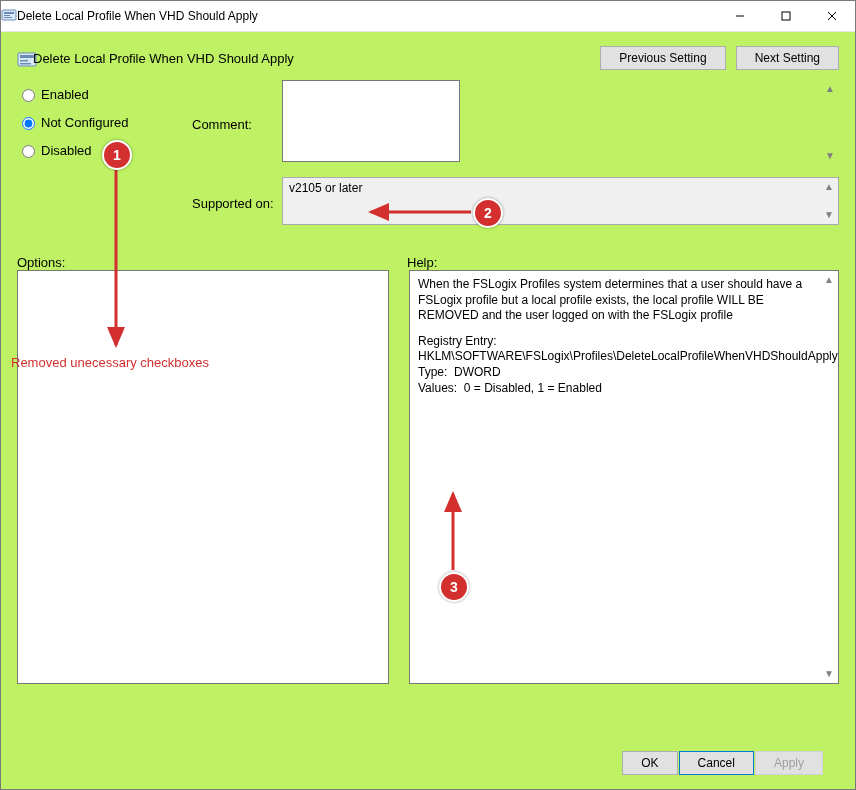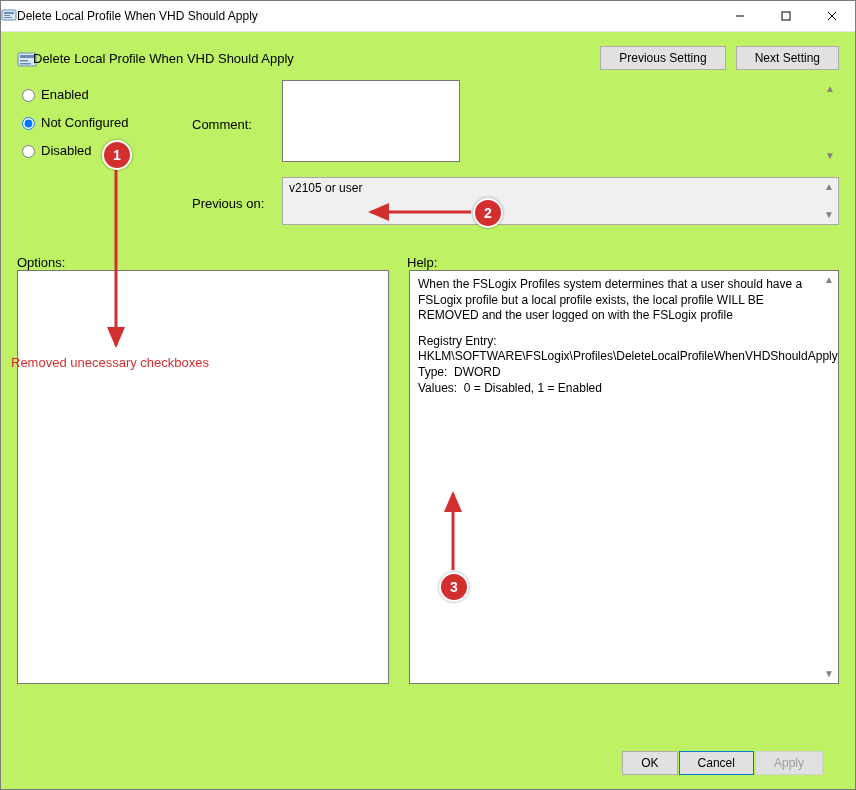--- a/index.html
+++ b/index.html
@@ -293,23 +293,23 @@
       <div class="right-col">
         <div class="field-row">
           <div class="field-label">Comment:</div>
           <div style="flex:1;position:relative;">
             <textarea class="comment-box" style=""></textarea>
             <div class="sb-up">▲</div>
             <div class="sb-down">▼</div>
           </div>
         </div>
         <div class="field-row">
-          <div class="field-label">Previous on:</div>
+          <div class="field-label">Supported on:</div>
           <div class="supported-box">
-            <span>v2105 or user</span>
+            <span>v2105 or later</span>
             <div class="sb-up">▲</div>
             <div class="sb-down">▼</div>
           </div>
         </div>
       </div>
     </div>
 
     <div class="lower-labels">
       <div class="left">Options:</div>
       <div class="right">Help:</div>

